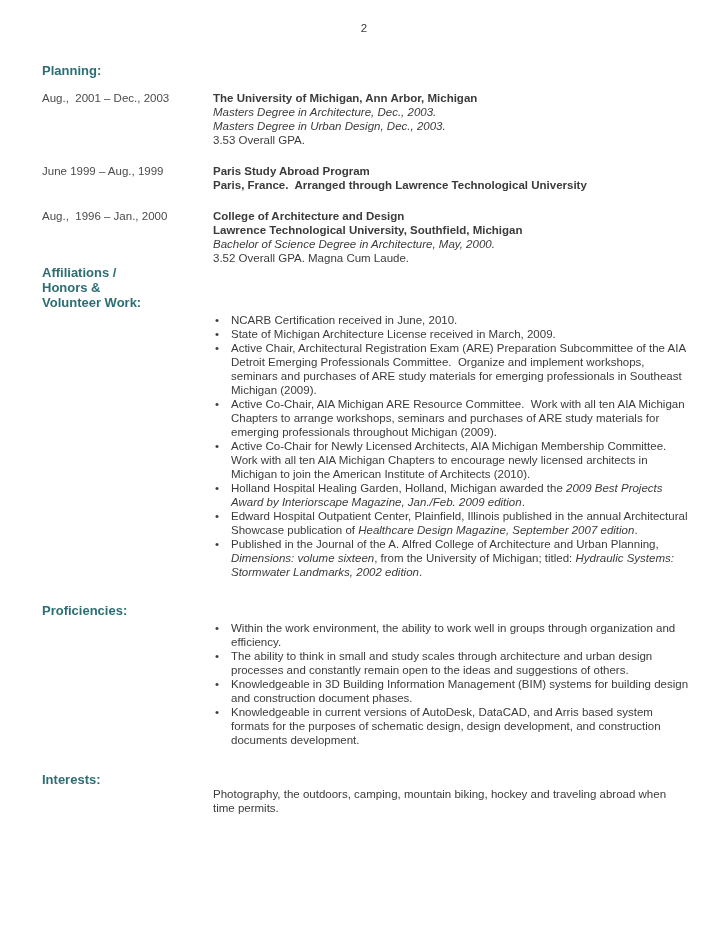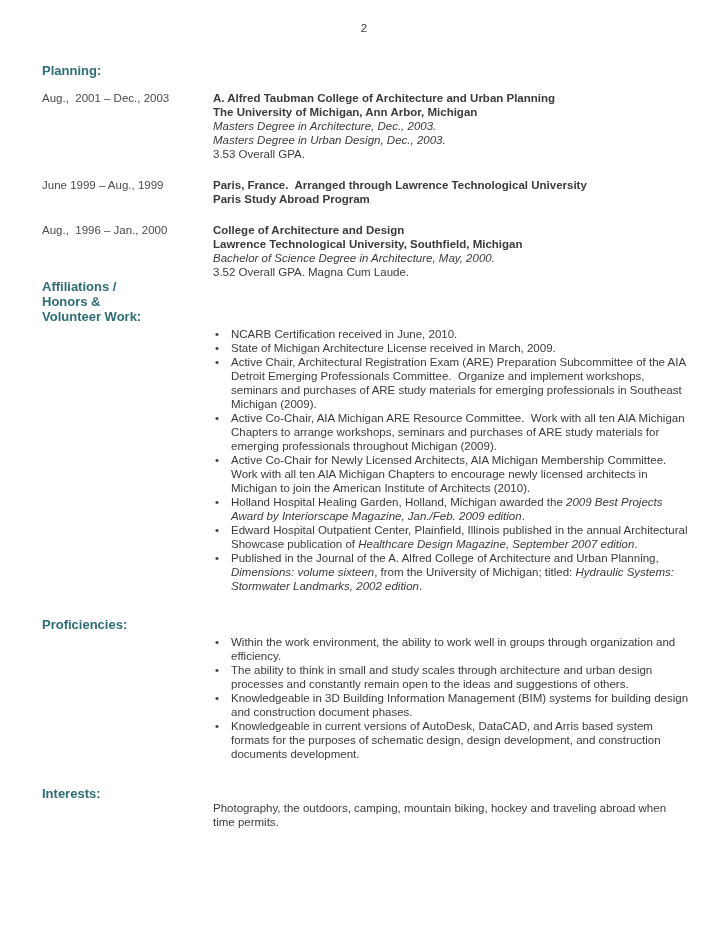--- a/index.html
+++ b/index.html
@@ -72,32 +72,31 @@
 <main class="page">
 
   <div class="page-number">2</div>
 
   <section id="section-education">
     <h2 class="heading">Planning:</h2>
     <div id="education-entries">
         <div class="entry">
           <div class="dates">Aug.,  2001 – Dec., 2003</div>
           <div class="entry-body">
-            <div class="line bold">A. Alfred Taubman College of Architecture and Urban Planning</div>
             <div class="line bold">The University of Michigan, Ann Arbor, Michigan</div>
             <div class="line italic">Masters Degree in Architecture, Dec., 2003.</div>
             <div class="line italic">Masters Degree in Urban Design, Dec., 2003.</div>
             <div class="line regular">3.53 Overall GPA.</div>
           </div>
         </div>
         <div class="entry">
           <div class="dates">June 1999 – Aug., 1999</div>
           <div class="entry-body">
+            <div class="line bold">Paris Study Abroad Program</div>
             <div class="line bold">Paris, France.  Arranged through Lawrence Technological University</div>
-            <div class="line bold">Paris Study Abroad Program</div>
           </div>
         </div>
         <div class="entry">
           <div class="dates">Aug.,  1996 – Jan., 2000</div>
           <div class="entry-body">
             <div class="line bold">College of Architecture and Design</div>
             <div class="line bold">Lawrence Technological University, Southfield, Michigan</div>
             <div class="line italic">Bachelor of Science Degree in Architecture, May, 2000.</div>
             <div class="line regular">3.52 Overall GPA. Magna Cum Laude.</div>
           </div>

